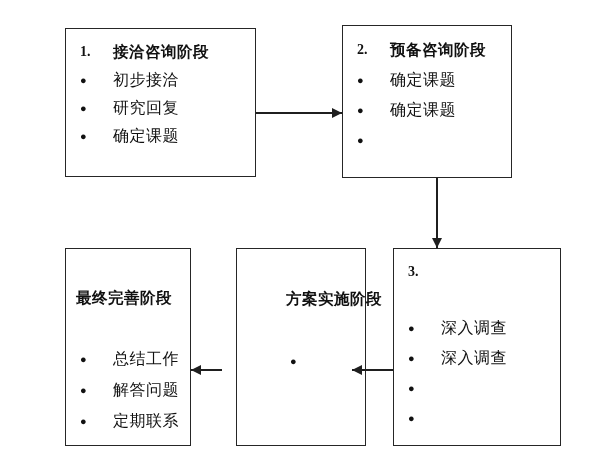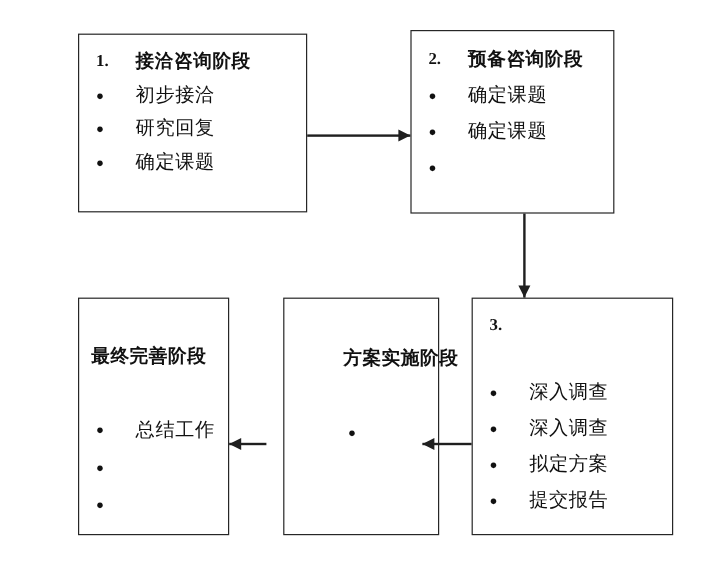--- a/index.html
+++ b/index.html
@@ -163,25 +163,23 @@
     <div class="item-row">
       <span class="bullet">●</span>
       <span class="item-text">深入调查</span>
     </div>
     <div class="item-row">
       <span class="bullet">●</span>
       <span class="item-text">深入调查</span>
     </div>
     <div class="item-row">
       <span class="bullet">●</span>
-      <span class="item-text">拟定方案</span>
-    </div>
-    <div class="item-row">
-      <span class="bullet">●</span>
-      <span class="item-text">提交报告</span>
+    </div>
+    <div class="item-row">
+      <span class="bullet">●</span>
     </div>
   </div>
 
   <div class="flow-box" id="box4">
     <div class="title-row plain">
       <span class="stage-title">方案实施阶段</span>
     </div>
     <div class="spacer"></div>
     <div class="item-row">
       <span class="bullet">●</span>
@@ -192,23 +190,25 @@
     <div class="title-row plain">
       <span class="stage-title">最终完善阶段</span>
     </div>
     <div class="spacer"></div>
     <div class="item-row">
       <span class="bullet">●</span>
       <span class="item-text">总结工作</span>
     </div>
     <div class="item-row">
       <span class="bullet">●</span>
-    </div>
-    <div class="item-row">
-      <span class="bullet">●</span>
+      <span class="item-text">解答问题</span>
+    </div>
+    <div class="item-row">
+      <span class="bullet">●</span>
+      <span class="item-text">定期联系</span>
     </div>
   </div>
 
   <div class="arrow" id="arrow-1">
     <div class="shaft-h"></div>
     <div class="head head-right"></div>
   </div>
   <div class="arrow" id="arrow-2">
     <div class="shaft-v"></div>
     <div class="head head-down"></div>

